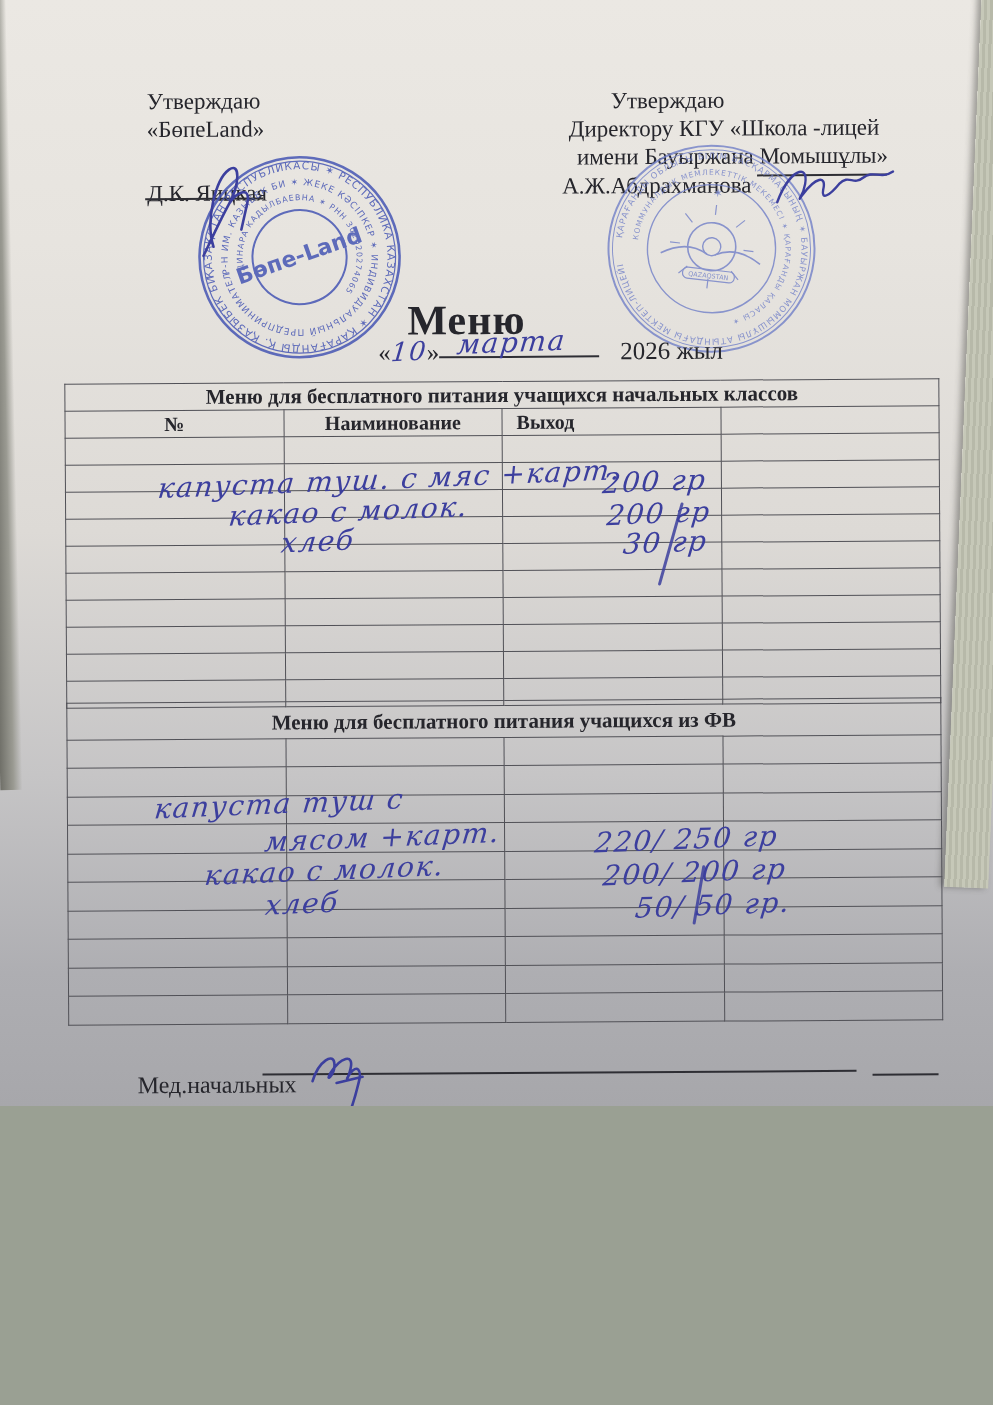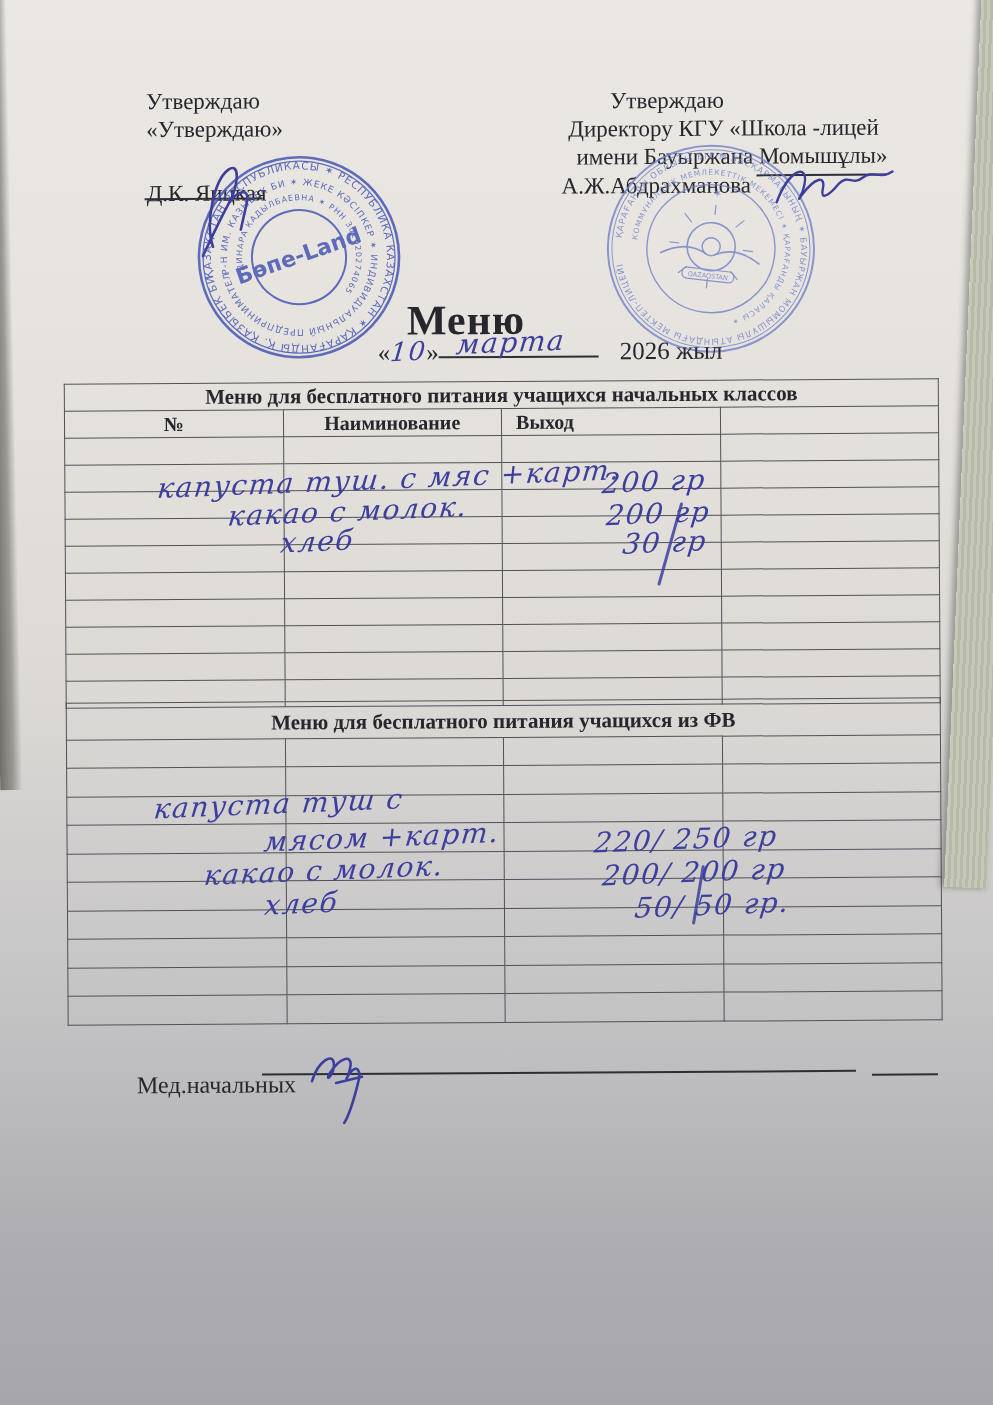--- a/index.html
+++ b/index.html
@@ -1,16 +1,16 @@
 <!DOCTYPE html>
 <html><head>
 <meta charset="utf-8">
 <style>
   html,body{margin:0;padding:0;background:#9aa093;}
-  .photo{position:relative;width:993px;height:1405px;overflow:hidden;
+  .photo{position:relative;width:993px;height:1106px;overflow:hidden;
     background:linear-gradient(180deg,#ebe8e3 0%,#e7e4df 22%,#dddad6 48%,#c6c5c6 70%,#aeaeb2 88%,#a7a7ab 100%);
     font-family:"Liberation Serif",serif;color:#26262c;}
   .edge-right{position:absolute;right:-14px;top:-12px;width:44px;height:900px;
     transform:rotate(2.4deg);
     background:repeating-linear-gradient(90deg,#c6c8b8 0 3px,#b7b9a9 3px 6px);
     box-shadow:-4px 0 6px rgba(60,60,55,.45);}
   .edge-left{position:absolute;left:-8px;top:-10px;width:22px;height:800px;
     transform:rotate(-1.2deg);
     background:linear-gradient(90deg,#6f6f68,#9a9a92 60%,rgba(154,154,146,0));}
   .doc{position:absolute;inset:0;transform:rotate(-0.35deg);transform-origin:50% 30%;}
@@ -51,21 +51,21 @@
 </head>
 <body>
 <div class="photo">
 
   <div class="edge-right"></div>
   <div class="edge-left"></div>
 
   <div class="doc">
 
     <div class="ptext appr" style="left:148px;top:86px;">Утверждаю</div>
-    <div class="ptext appr" style="left:148px;top:114px;">«Утверждаю»</div>
+    <div class="ptext appr" style="left:148px;top:114px;">«БөпеLand»</div>
     <div class="ptext appr" style="left:148px;top:178px;">Д.К. Яицкая</div>
     <div class="uline" style="left:146px;top:196px;width:118px;"></div>
 
     <div class="ptext appr" style="left:612px;top:88px;">Утверждаю</div>
     <div class="ptext appr" style="left:570px;top:116px;">Директору КГУ «Школа -лицей</div>
     <div class="ptext appr" style="left:578px;top:144px;">имени Бауыржана Момышұлы»</div>
     <div class="ptext appr" style="left:563px;top:173px;">А.Ж.Абдрахманова</div>
     <div class="uline" style="left:758px;top:176px;width:130px;"></div>
 
     <div class="stamp" style="left:192px;top:148px;width:216px;height:216px;transform:rotate(-13deg);">

